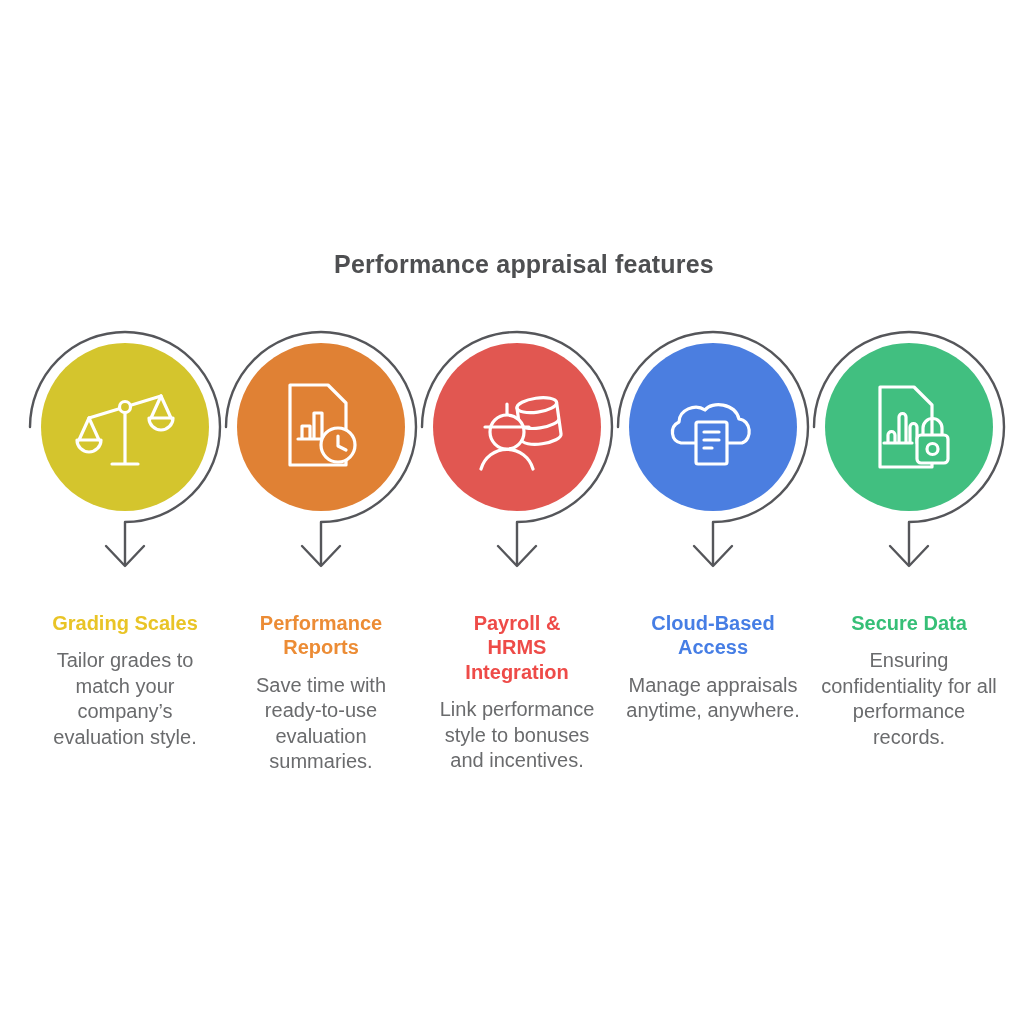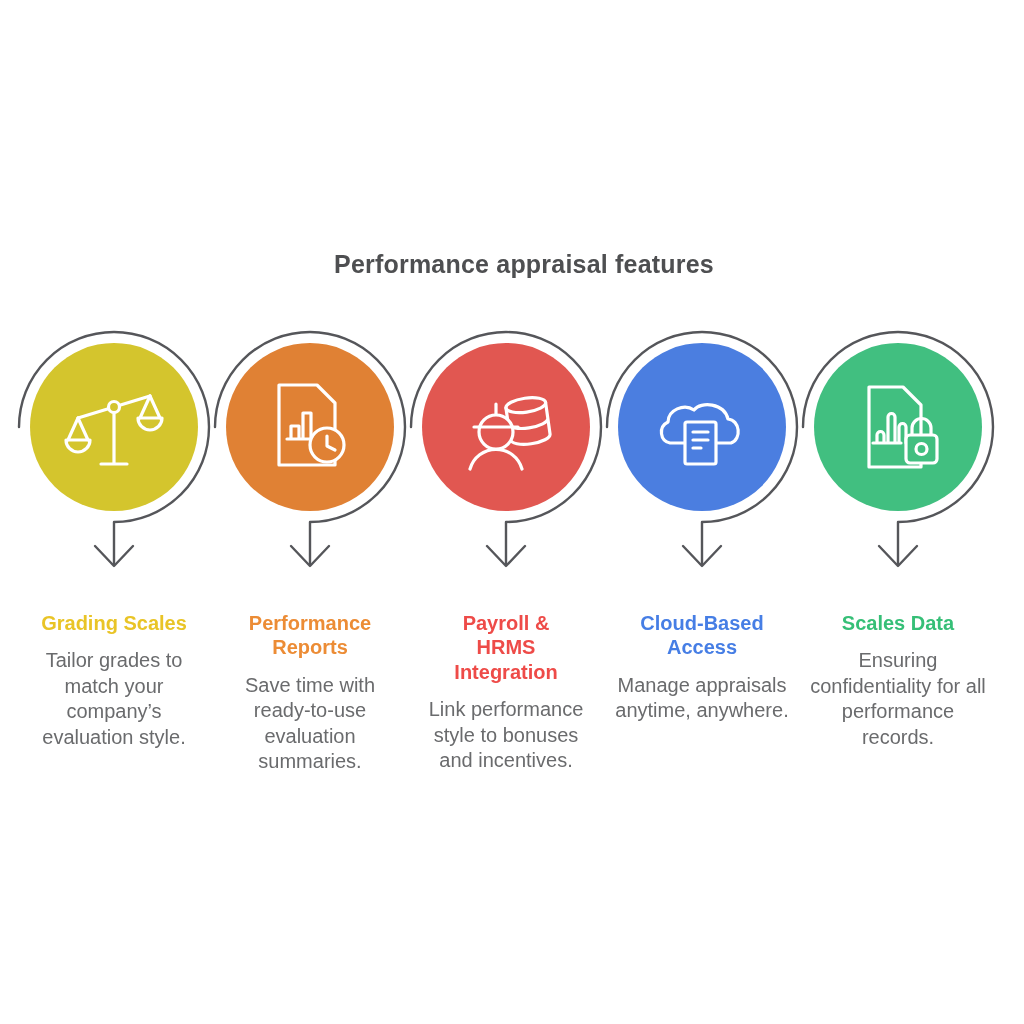--- a/index.html
+++ b/index.html
@@ -6,21 +6,21 @@
   .page {
     position:relative; width:1024px; height:1024px; background:#ffffff;
     font-family:"Liberation Sans", sans-serif; overflow:hidden;padding-left:24px;
   }
   .title {
     position:absolute; top:250px; left:0; width:100%;
     text-align:center; font-size:25px; font-weight:700; color:#4e4f51;
     letter-spacing:0.2px;
   }
   .row {
-    position:absolute; top:330px; left:16px; width:980px;
+    position:absolute; top:330px; left:27px; width:980px;
     display:flex;
   }
   .feature {
     width:196px; display:flex; flex-direction:column; align-items:center;
   }
   svg.badge { width:196px; height:245px; display:block; }
   .ring {
     fill:none; stroke:#55565a; stroke-width:2.4;
     stroke-linecap:round; stroke-linejoin:round;
   }
@@ -135,21 +135,21 @@
         <path class="ring" d="M 79 216 L 98 236 L 117 216"></path>
         <circle cx="98" cy="97" r="84" stroke="none" fill="#41bf80"></circle>
         <g class="icon" transform="translate(95,97)">
           <path d="M 8 -40 L -26 -40 L -26 40 L 26 40 L 26 -22 Z"></path>
           <path d="M -22 16 L 6 16 M -18 16 L -18 8 A 3.5 3.5 0 0 1 -11 8 L -11 16 M -7 16 L -7 -10 A 3.5 3.5 0 0 1 0 -10 L 0 16 M 4 16 L 4 0 A 3.5 3.5 0 0 1 11 0 L 11 16"></path>
           <path d="M 17 8 L 17 1 A 9.5 9.5 0 0 1 36 1 L 36 8"></path>
           <rect x="11" y="8" width="31" height="28" rx="4" fill="#41bf80"></rect>
           <circle cx="26.5" cy="22" r="5.5"></circle>
         </g>
       </svg>
-      <div class="heading c4" style="color: rgb(54, 191, 119);">Scales Data</div>
+      <div class="heading c4" style="color: rgb(54, 191, 119);">Secure Data</div>
       <div class="desc">Ensuring
 confidentiality for all
 performance
 records.</div>
     </div>
 
   </div>
 </div>
 
 </body></html>

